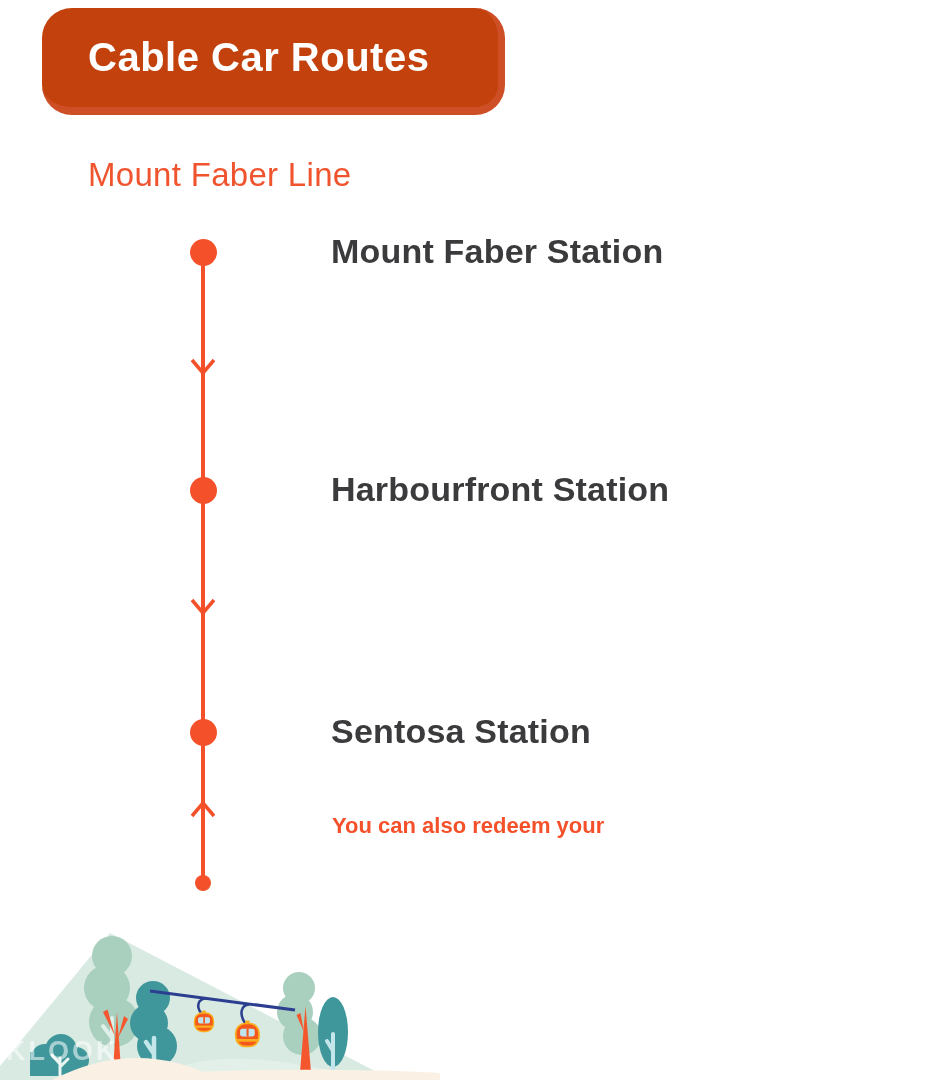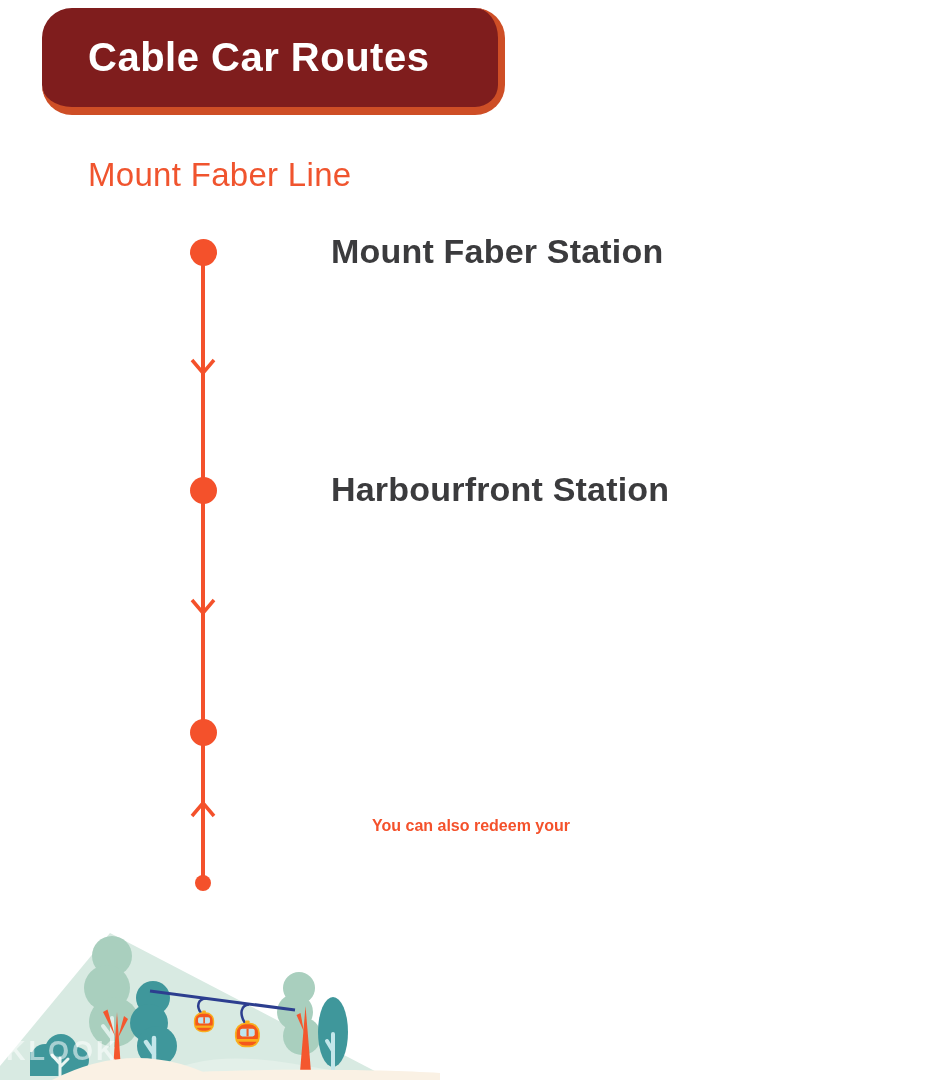--- a/index.html
+++ b/index.html
@@ -12,21 +12,21 @@
     height: 1080px;
     background: #ffffff;
     overflow: hidden;
   }
 
   
   .header-banner {
     position: absolute;
     left: 42px; top: 8px;
     width: 463px; height: 107px;
-    background: #7f1d1d;
+    background: #c2410c;
     border-right: 7px solid #CE4E26;
     border-bottom: 8px solid #CE4E26;
     border-radius: 30px;
     display: flex;
     align-items: center;
   }
   .header-banner .title {
     padding-left: 46px;
     font-size: 40px;
     font-weight: bold;
@@ -83,26 +83,25 @@
     white-space: nowrap;
   }
   .label-1 { top: 232px; }
   .label-2 { top: 470px; }
   .label-3 { top: 712px; }
 
   
   .redeem-note {
     position: absolute;
     left: 332px; top: 811px;
-    font-size: 16px;
+    font-size: 22px;
     font-weight: bold;
     line-height: 30px;
     color: #F4512B;
     white-space: nowrap;
-    margin-left: 40px;
   }
 
   
   .scene {
     position: absolute;
     left: 0; top: 920px;
     width: 932px; height: 160px;
   }
   .watermark-text {
     font-family: "Liberation Sans", "DejaVu Sans", sans-serif;
@@ -135,20 +134,21 @@
   </svg>
   <svg class="chevron chev-2" width="30" height="20" viewBox="0 0 30 20">
     <path d="M4 3 L15 16 L26 3" fill="none" stroke="#F4512B" stroke-width="3.5"></path>
   </svg>
   <svg class="chevron chev-up" width="30" height="20" viewBox="0 0 30 20">
     <path d="M4 17 L15 4 L26 17" fill="none" stroke="#F4512B" stroke-width="3.5"></path>
   </svg>
 
   <div class="station-label label-1">Mount Faber Station</div>
   <div class="station-label label-2">Harbourfront Station</div>
+  <div class="station-label label-3">Sentosa Station</div>
 
   <div class="redeem-note">
     <div>You can also redeem your</div>
   </div>
 
   <svg class="scene" width="932" height="160" viewBox="0 0 932 160">
     <defs>
       <g id="gondola">
         <rect x="12.5" y="0" width="5" height="4.5" rx="1" fill="#F9AF1D"></rect>
         <rect x="1.5" y="3.5" width="27" height="26.5" rx="11" fill="#F4581C" stroke="#F9AF1D" stroke-width="2"></rect>

